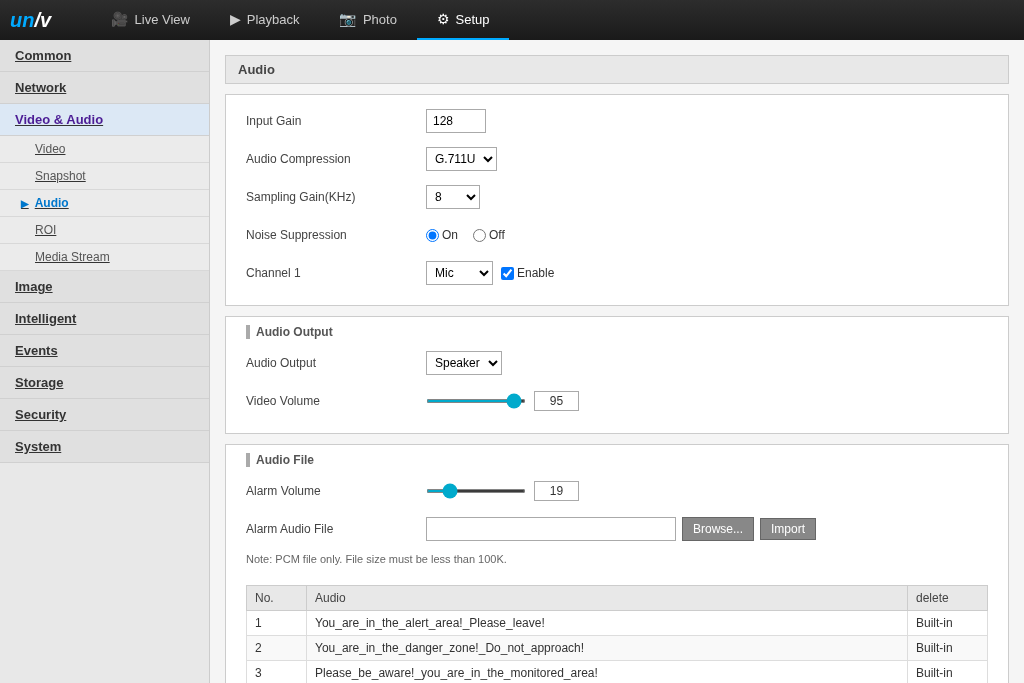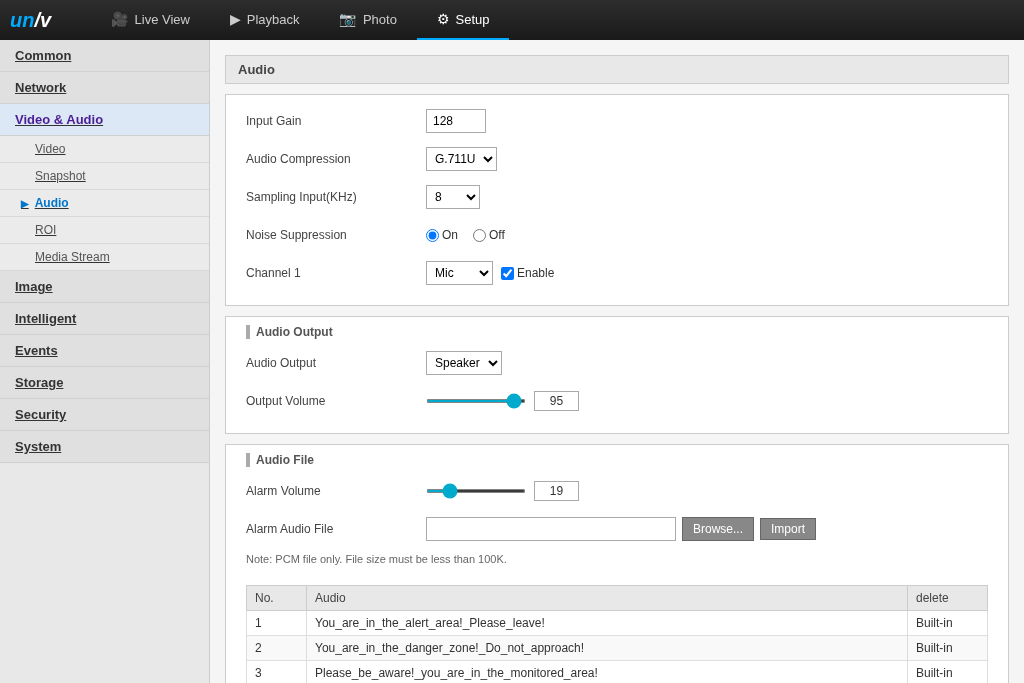--- a/index.html
+++ b/index.html
@@ -272,21 +272,21 @@
           <select>
             <option>G.711U</option>
             <option>G.711A</option>
             <option>G.726</option>
             <option>AAC</option>
           </select>
         </div>
       </div>
 
       <div class="form-row">
-        <div class="form-label">Sampling Input(KHz)</div>
+        <div class="form-label">Sampling Gain(KHz)</div>
         <div class="form-control">
           <select>
             <option>8</option>
             <option>16</option>
             <option>32</option>
             <option>44.1</option>
             <option>48</option>
           </select>
         </div>
       </div>
@@ -329,21 +329,21 @@
         <div class="form-label">Audio Output</div>
         <div class="form-control">
           <select>
             <option>Speaker</option>
             <option>Line Out</option>
           </select>
         </div>
       </div>
 
       <div class="form-row">
-        <div class="form-label">Output Volume</div>
+        <div class="form-label">Video Volume</div>
         <div class="form-control slider-container">
           <input type="range" min="0" max="100" value="95" style="">
           <span class="slider-value">95</span>
         </div>
       </div>
     </div>
 
     <div style="background:white; border:1px solid #ccc; padding:8px 20px; margin-bottom:10px;">
       <div class="section-header">
         <span>Audio File</span>

